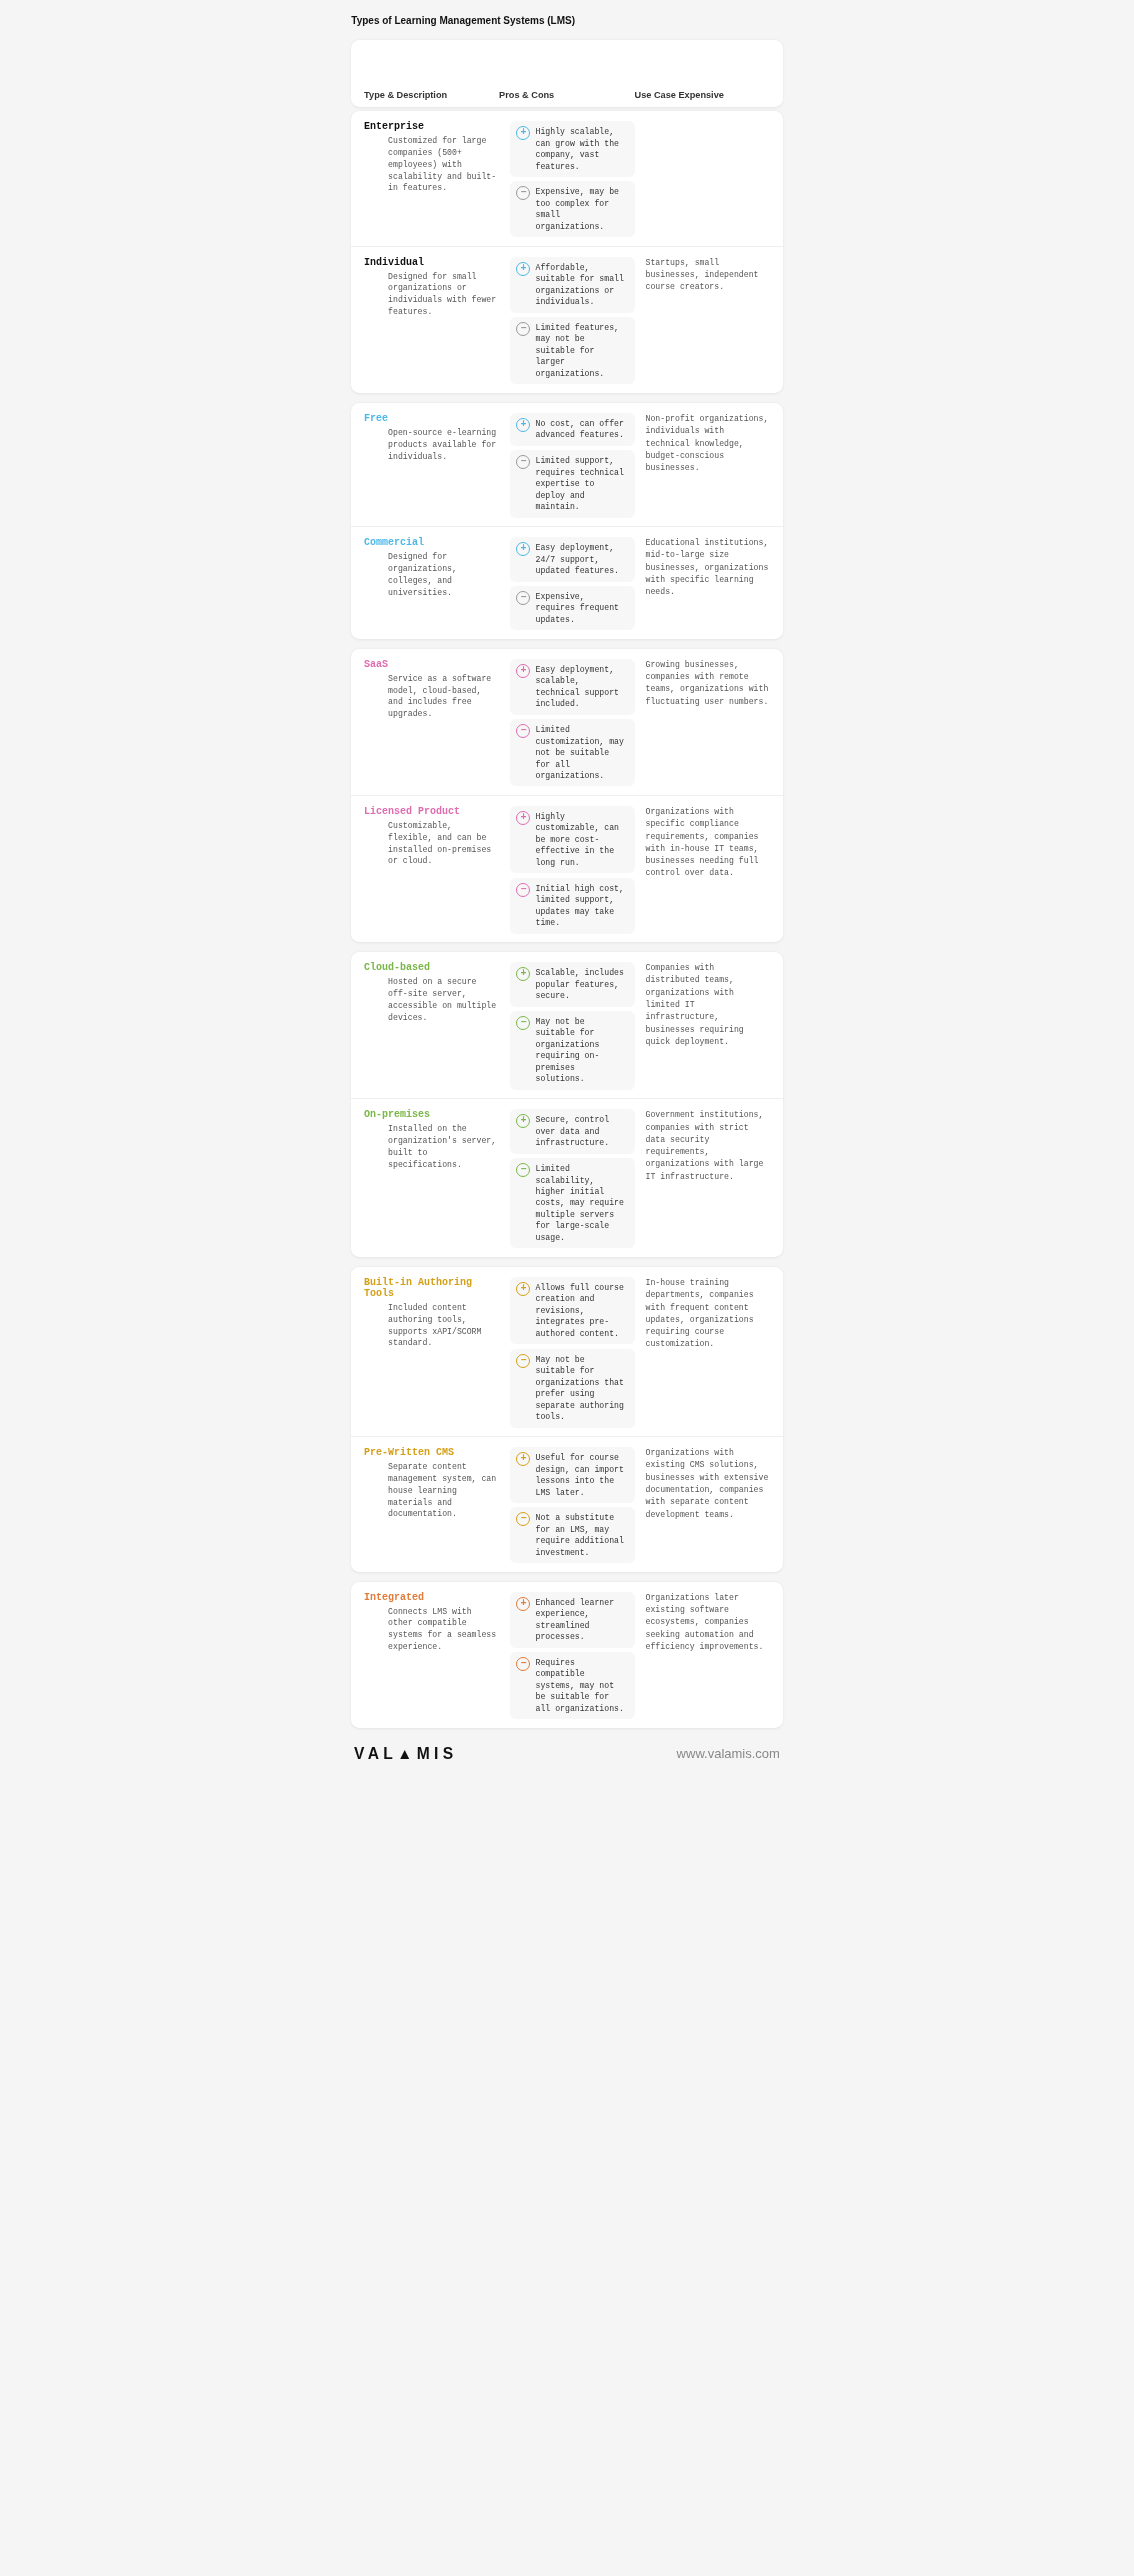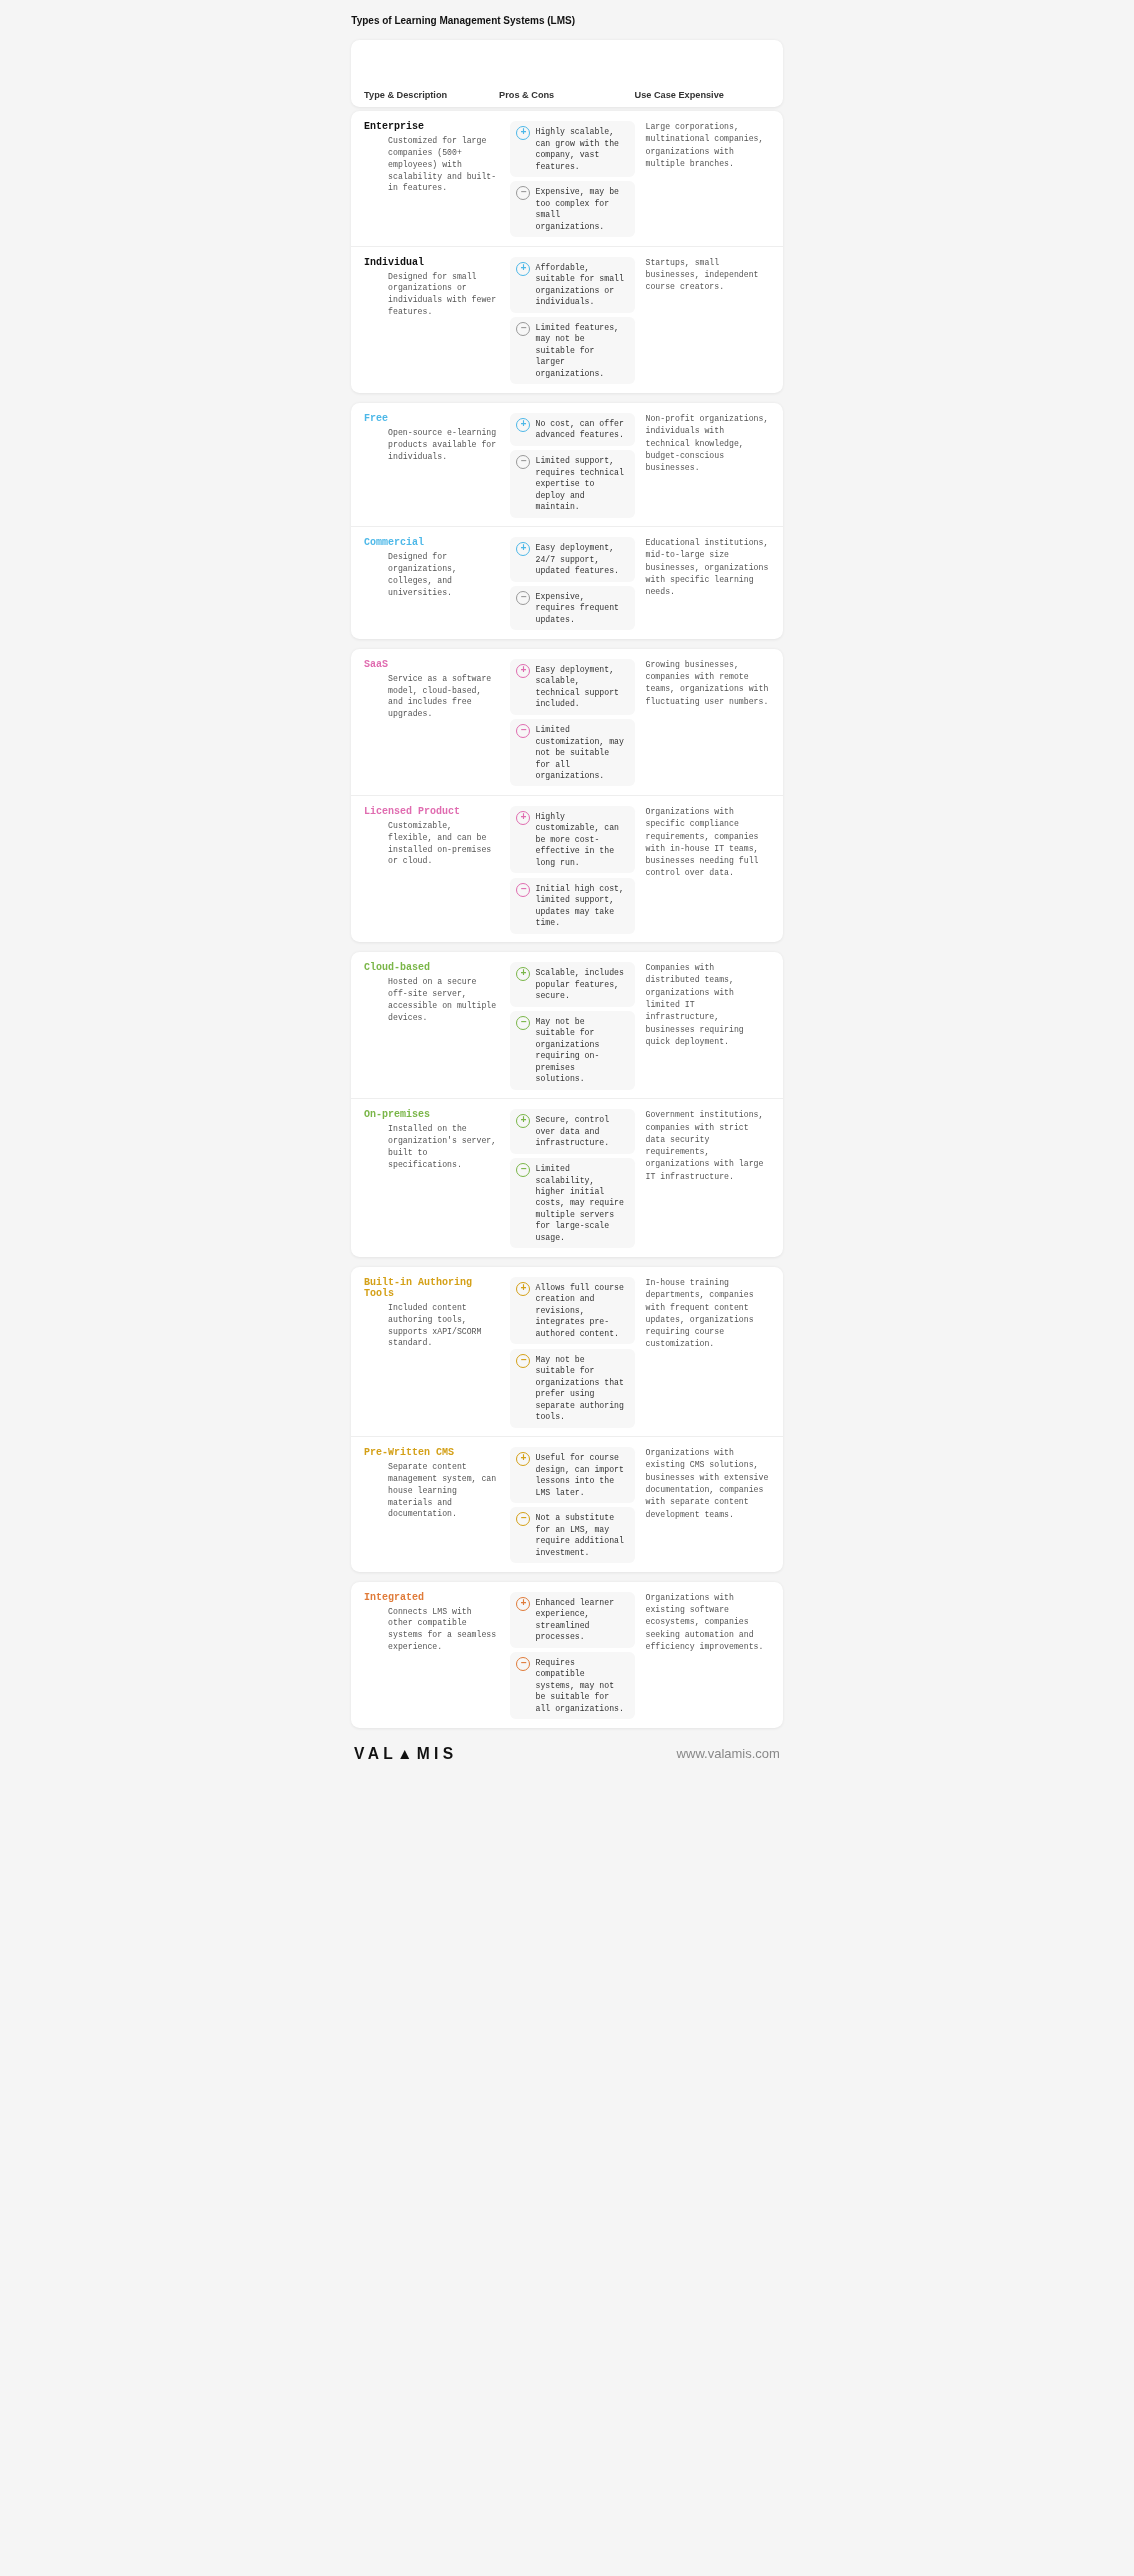--- a/index.html
+++ b/index.html
@@ -159,21 +159,20 @@
         <div class="pros-cons-col">
           <div class="pro-con-item">
             <div class="icon-circle plus blue">+</div>
             <span>Highly scalable, can grow with the company, vast features.</span>
           </div>
           <div class="pro-con-item">
             <div class="icon-circle minus">−</div>
             <span>Expensive, may be too complex for small organizations.</span>
           </div>
         </div>
-        <div class="use-case-col">Large corporations, multinational companies, organizations with multiple branches.</div>
       </div>
       <div class="lms-type-row">
         <div class="type-col">
           <div class="type-name">Individual</div>
           <div class="type-desc">Designed for small organizations or individuals with fewer features.</div>
         </div>
         <div class="pros-cons-col">
           <div class="pro-con-item">
             <div class="icon-circle plus blue">+</div>
             <span>Affordable, suitable for small organizations or individuals.</span>
@@ -339,21 +338,21 @@
         <div class="pros-cons-col">
           <div class="pro-con-item">
             <div class="icon-circle plus orange">+</div>
             <span>Enhanced learner experience, streamlined processes.</span>
           </div>
           <div class="pro-con-item">
             <div class="icon-circle minus orange">−</div>
             <span>Requires compatible systems, may not be suitable for all organizations.</span>
           </div>
         </div>
-        <div class="use-case-col">Organizations with existing software ecosystems, companies seeking automation and efficiency improvements.</div>
+        <div class="use-case-col">Organizations later existing software ecosystems, companies seeking automation and efficiency improvements.</div>
       </div>
     </div>
   </div>
 
 <div class="footer">
   <div class="footer-logo">VAL▲MIS</div>
   <div class="footer-url">www.valamis.com</div>
 </div>
 
 

